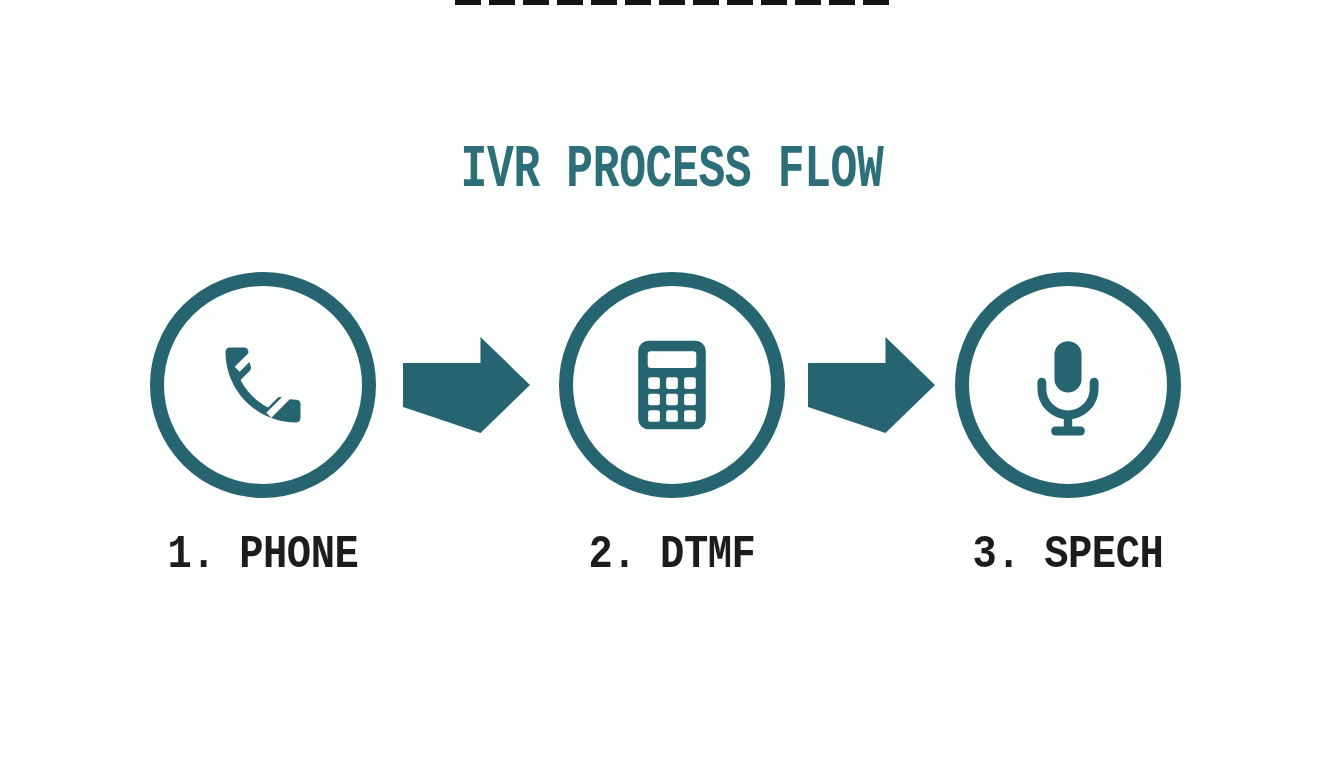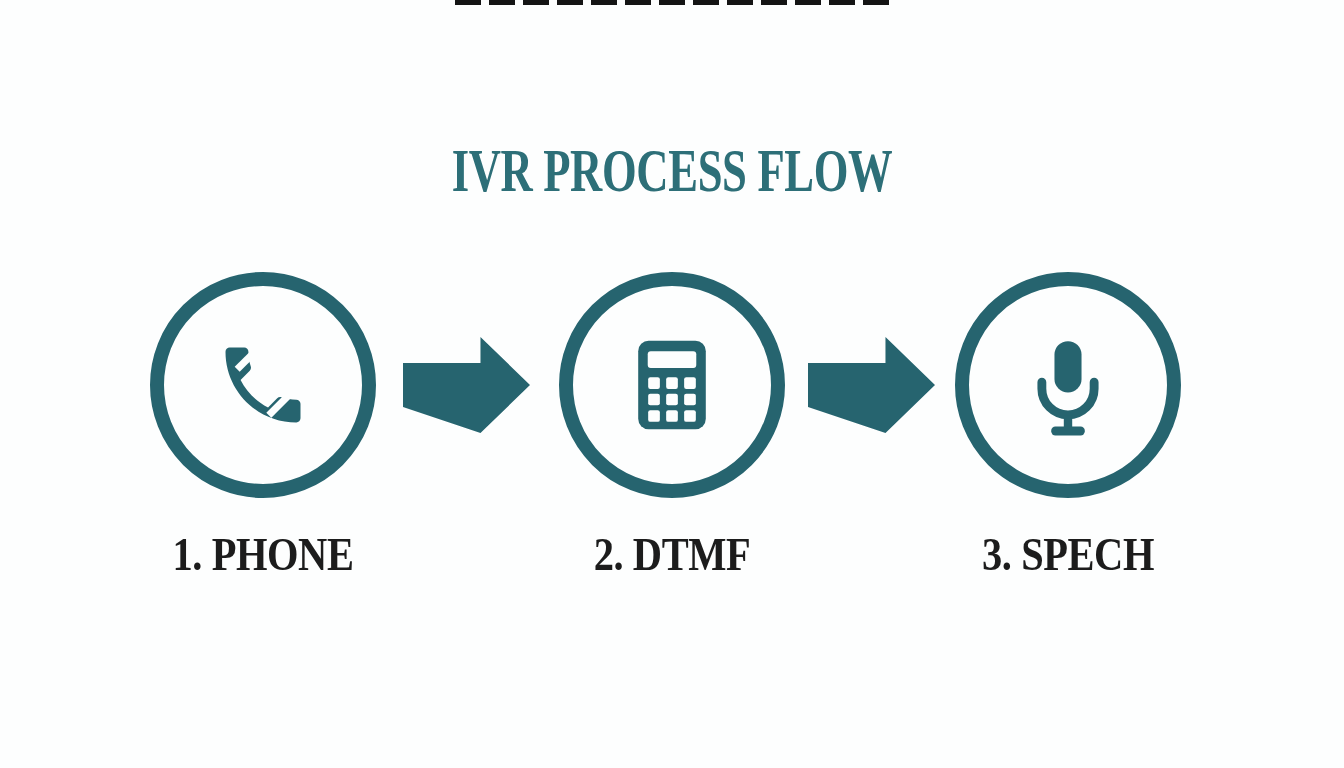--- a/index.html
+++ b/index.html
@@ -3,21 +3,21 @@
 <meta charset="utf-8">
 <style>
   * { margin: 0; padding: 0; box-sizing: border-box; }
   html, body { background: #e9ebec; }
   .stage {
     position: relative;
     width: 1344px;
     height: 768px;
     background: #fdfefe;
     overflow: hidden;
-    font-family: Liberation Serif, serif;
+    font-family: Liberation Mono, monospace;
   }
 
   
   .top-crop {
     position: absolute;
     left: 455px; top: 0;
     width: 438px; height: 5px;
     background: repeating-linear-gradient(90deg,
       #141414 0 26px, rgba(20,20,20,0) 26px 34px);
   }

